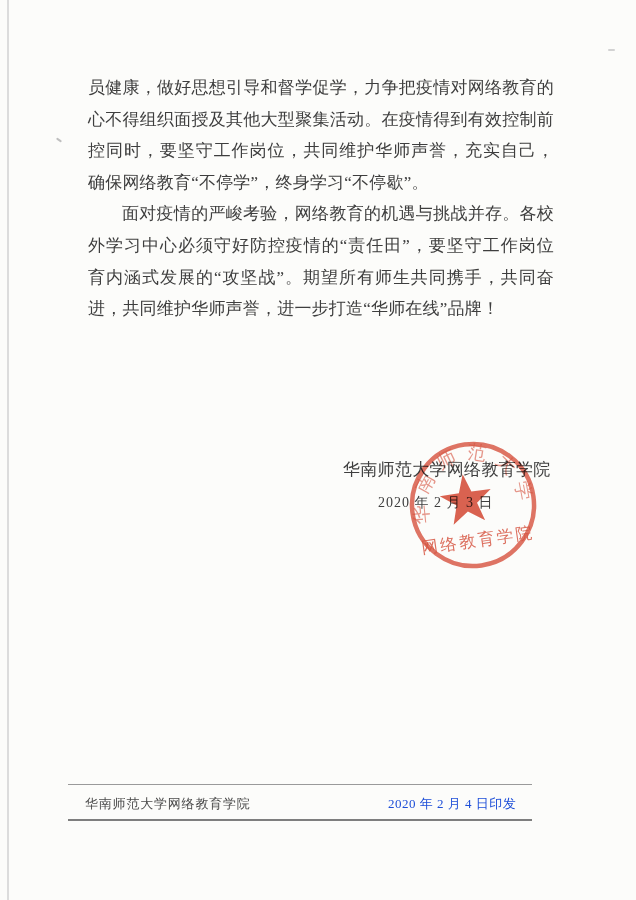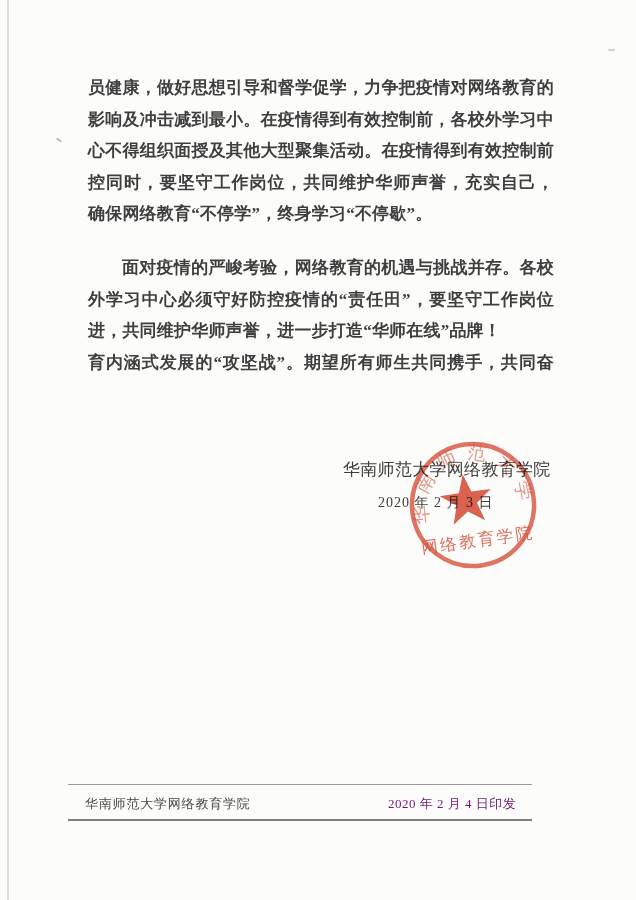--- a/index.html
+++ b/index.html
@@ -34,24 +34,23 @@
     line-height: 31.6px;
     color: #3e3e3e;
   }
   .line {
     margin: 0;
     height: 31.6px;
     text-align: justify;
     text-align-last: justify;
     text-justify: inter-character;
     letter-spacing: 0.2px;
-    font-weight: bold;
   }
   .line.last { text-align-last: left; }
-  .line.indent { text-indent: 34px; margin-top: 22px; }
+  .line.indent { text-indent: 34px; }
 
   
   .sig-org {
     position: absolute; left: 343px; top: 458px;
     font-size: 17px; line-height: 24px;
     letter-spacing: 0.3px; color: #3e3e3e;
     white-space: nowrap;
   }
   .sig-date {
     position: absolute; left: 378px; top: 491px;
@@ -89,43 +88,42 @@
   .footer-rule-bottom { top: 819px; height: 2px; background: #7e7e7e; }
   .footer-issuer {
     position: absolute; left: 85px; top: 795px;
     font-size: 13px; line-height: 18px;
     letter-spacing: 0.8px; color: #4a4a4a;
     white-space: nowrap;
   }
   .footer-date {
     position: absolute; left: 388px; top: 795px;
     font-size: 13px; line-height: 18px;
-    letter-spacing: 0.5px; color: #701a75;
+    letter-spacing: 0.5px; color: #1d4ed8;
     white-space: nowrap;
   }
 </style>
 </head>
 <body>
 
 <div class="page">
 
   <div class="scan-edge"></div>
   <div class="speck speck-1"></div>
   <div class="speck speck-2"></div>
 
   <main class="body-text">
     <p class="line">员健康，做好思想引导和督学促学，力争把疫情对网络教育的</p>
-    <p class="line">影响及冲击减到最小。在疫情得到有效控制前，各校外学习中</p>
     <p class="line">心不得组织面授及其他大型聚集活动。在疫情得到有效控制前</p>
     <p class="line">控同时，要坚守工作岗位，共同维护华师声誉，充实自己，</p>
     <p class="line last">确保网络教育“不停学”，终身学习“不停歇”。</p>
     <p class="line indent">面对疫情的严峻考验，网络教育的机遇与挑战并存。各校</p>
     <p class="line">外学习中心必须守好防控疫情的“责任田”，要坚守工作岗位</p>
+    <p class="line">育内涵式发展的“攻坚战”。期望所有师生共同携手，共同奋</p>
     <p class="line last">进，共同维护华师声誉，进一步打造“华师在线”品牌！</p>
-    <p class="line">育内涵式发展的“攻坚战”。期望所有师生共同携手，共同奋</p>
   </main>
 
   <div class="sig-org">华南师范大学网络教育学院</div>
   <div class="sig-date">2020 年 2 月 3 日</div>
 
   <div class="seal">
     <svg width="130" height="130" viewBox="0 0 130 130">
       <circle class="seal-ring" cx="65" cy="65" r="61" fill="none" stroke-width="4.5" stroke="#d5432e"></circle>
       <path id="sealArc" d="M 21.8,80.7 A 46,46 0 1 1 110.3,73" fill="none"></path>
       <text class="seal-arc-text" fill="#d5432e">

